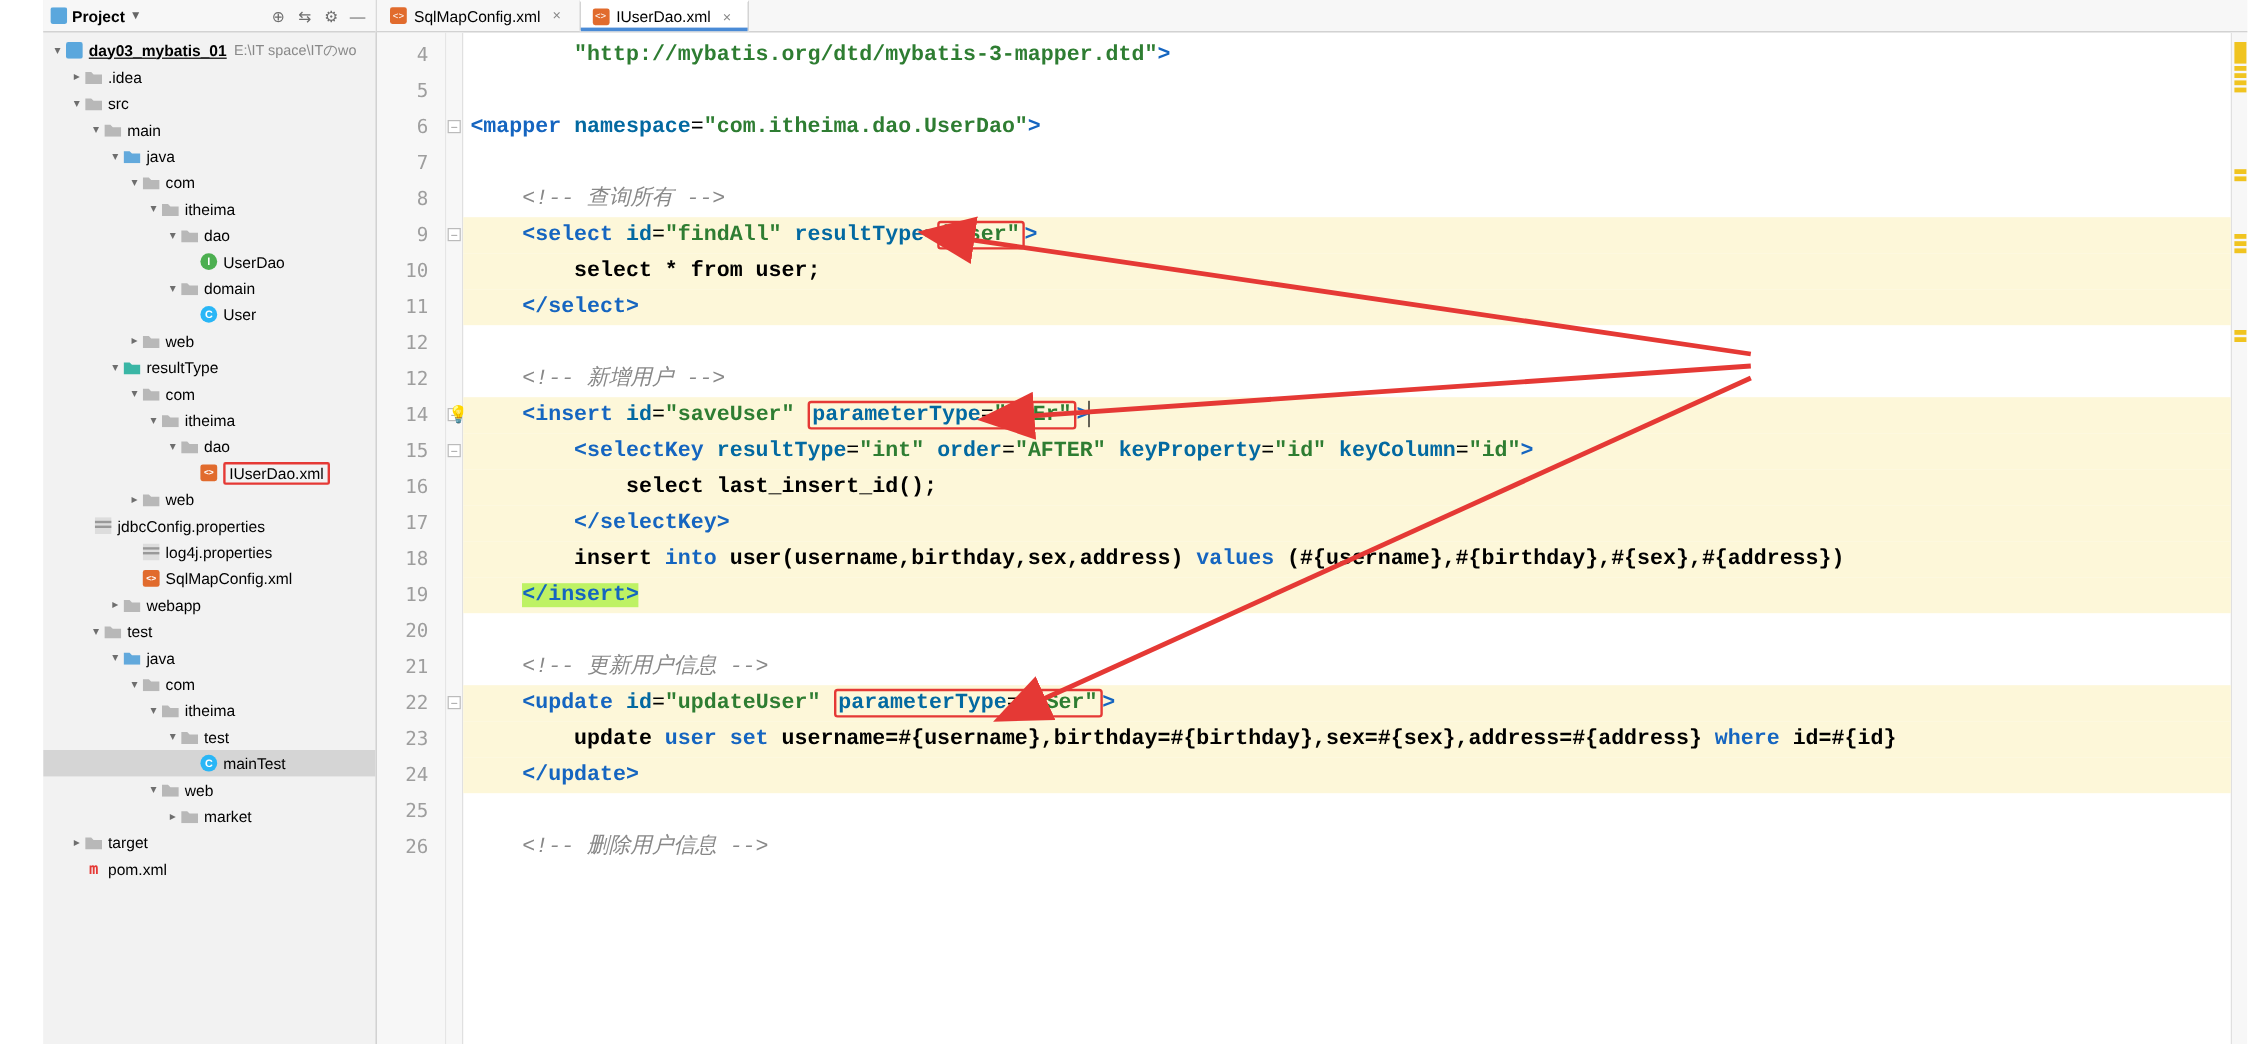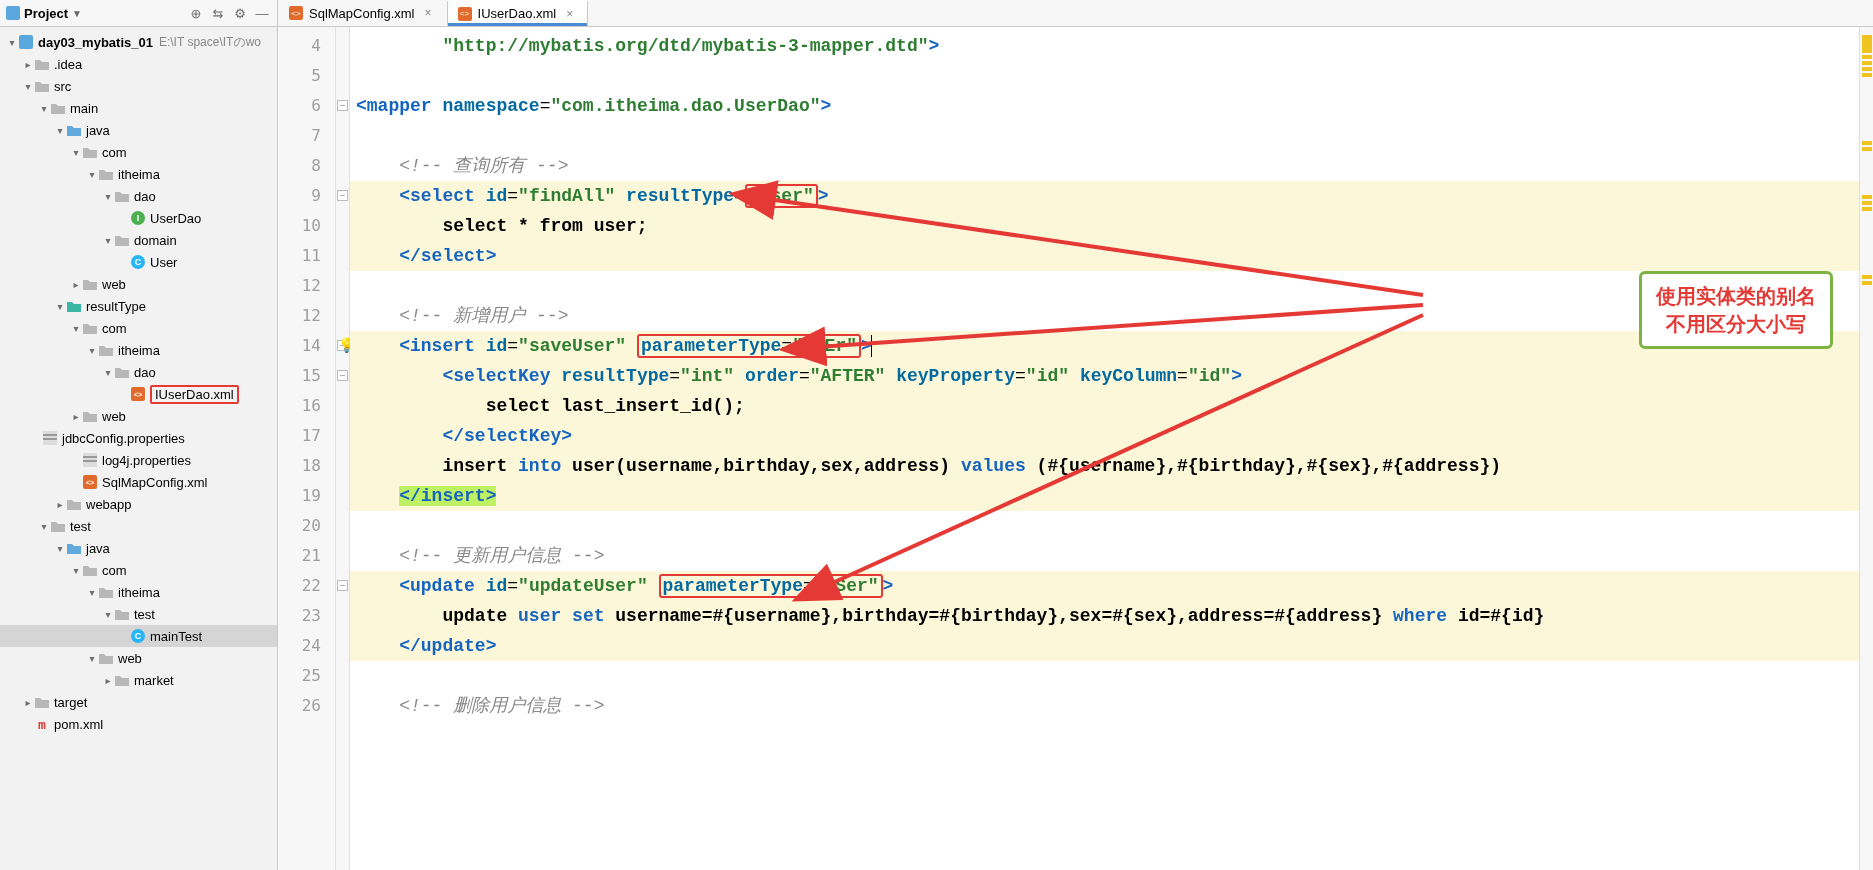--- a/index.html
+++ b/index.html
@@ -1,33 +1,33 @@
 <!DOCTYPE html>
 <html><head>
 <meta charset="utf-8">
 <style>
   * { box-sizing: border-box; margin: 0; padding: 0; }
   html, body { width: 1873px; height: 870px; font-family: "Segoe UI", Arial, sans-serif; font-size: 13px; background: #fff; overflow: hidden; }
-  .root { display: flex; height: 100%; }
+  .root { display: flex; height: 100%; margin-left: 36px; }
 
   
   .left-panel { width: 278px; background: #f2f2f2; border-right: 1px solid #c9c9c9; display: flex; flex-direction: column; }
   .proj-toolbar { height: 27px; background: #f7f7f7; border-bottom: 1px solid #c9c9c9; display: flex; align-items: center; padding: 0 6px; }
   .proj-toolbar .title { font-weight: 600; display: flex; align-items: center; gap: 4px; }
   .proj-toolbar .title svg { flex-shrink:0; }
   .proj-toolbar .spacer { flex: 1; }
   .proj-toolbar .tb-icon { width: 18px; height: 18px; display: flex; align-items: center; justify-content: center; color: #6e6e6e; margin-left: 4px; cursor: pointer; }
   .tree { flex: 1; overflow: auto; padding-top: 4px; }
   .tree-row { display: flex; align-items: center; height: 22px; white-space: nowrap; cursor: pointer; }
   .tree-row .toggle { width: 12px; display: inline-flex; justify-content: center; color: #6e6e6e; font-size: 10px; }
   .tree-row .icon { width: 16px; height: 16px; display: inline-flex; align-items: center; justify-content: center; margin-right: 4px; }
   .tree-row.selected { background: #d5d5d5; }
   .tree-row.boxed .label { border: 2px solid #e53935; border-radius: 2px; padding: 0 3px; }
   .tree-row .hint { color: #888; margin-left: 6px; font-size: 12px; overflow:hidden; text-overflow:ellipsis;}
-  .tree-row .label.bold { font-weight: 700; }
+  .tree-row .label.bold { font-weight: 700; text-decoration: underline; }
 
   .ic-folder { fill: #b8b8b8; }
   .ic-folder-blue { fill: #62a9dc; }
   .ic-folder-teal { fill: #3ab6a5; }
   .ic-clsI { background: #4caf50; color: #fff; border-radius: 50%; width: 14px; height: 14px; font-size: 9px; font-weight: 700; display: flex; align-items: center; justify-content: center; }
   .ic-clsC { background: #29b6f6; color: #fff; border-radius: 50%; width: 14px; height: 14px; font-size: 9px; font-weight: 700; display: flex; align-items: center; justify-content: center; }
   .ic-m { color:#e53935; font-weight:700; font-family: monospace;}
 
   
   .right-panel { flex: 1; display: flex; flex-direction: column; position: relative; }
@@ -433,24 +433,20 @@
           <div class="mk"></div>
         <div style="height:40px"></div>
           <div class="mk"></div>
           <div class="mk"></div>
           <div class="mk"></div>
         <div style="height:60px"></div>
           <div class="mk"></div>
           <div class="mk"></div>
       </div>
 
-      <div class="callout">
-        <div>使用实体类的别名</div>
-        <div>不用区分大小写</div>
-      </div>
 
       <svg class="arrow" style="left:0;top:0;" width="1550" height="700">
         <defs>
           <marker id="ah" markerWidth="12" markerHeight="10" refX="2" refY="5" orient="auto">
             <polygon points="0,0 12,5 0,10" fill="#e53935"></polygon>
           </marker>
         </defs>
 
         <line x1="1145" y1="268" x2="490" y2="172" stroke="#e53935" stroke-width="4" marker-end="url(#ah)"></line>
         <line x1="1145" y1="278" x2="540" y2="320" stroke="#e53935" stroke-width="4" marker-end="url(#ah)"></line>

